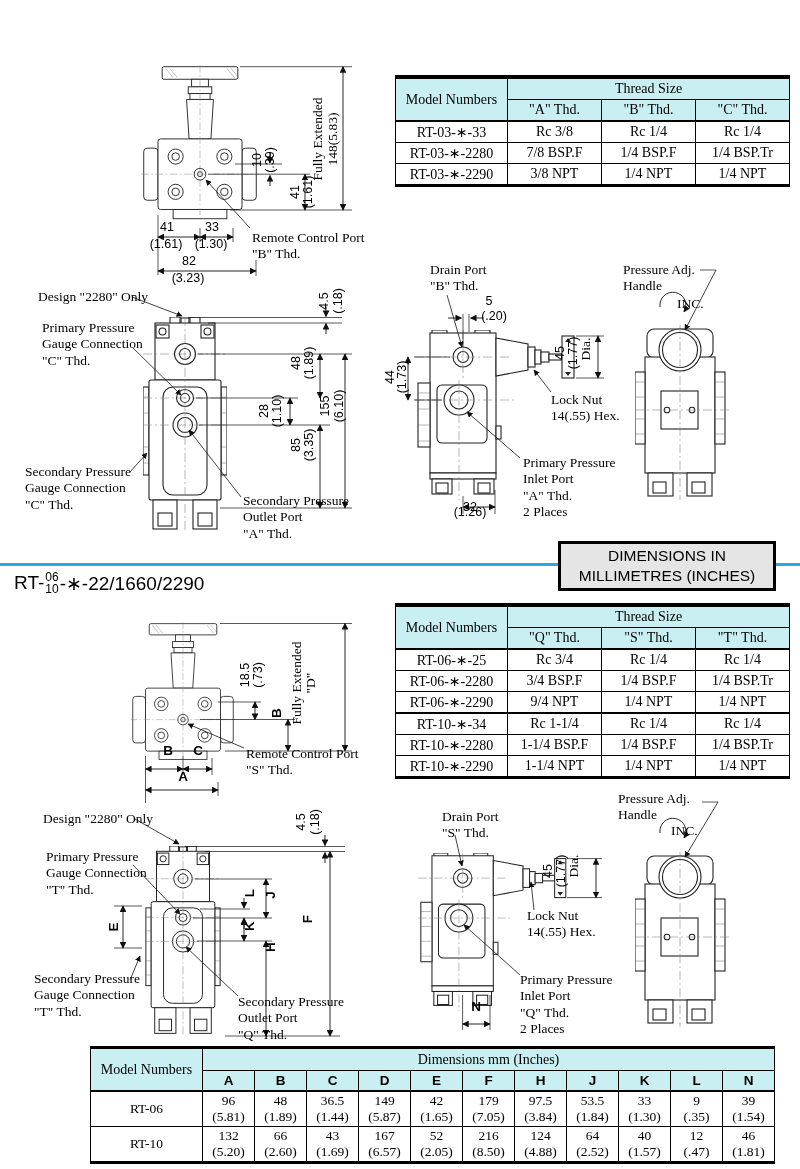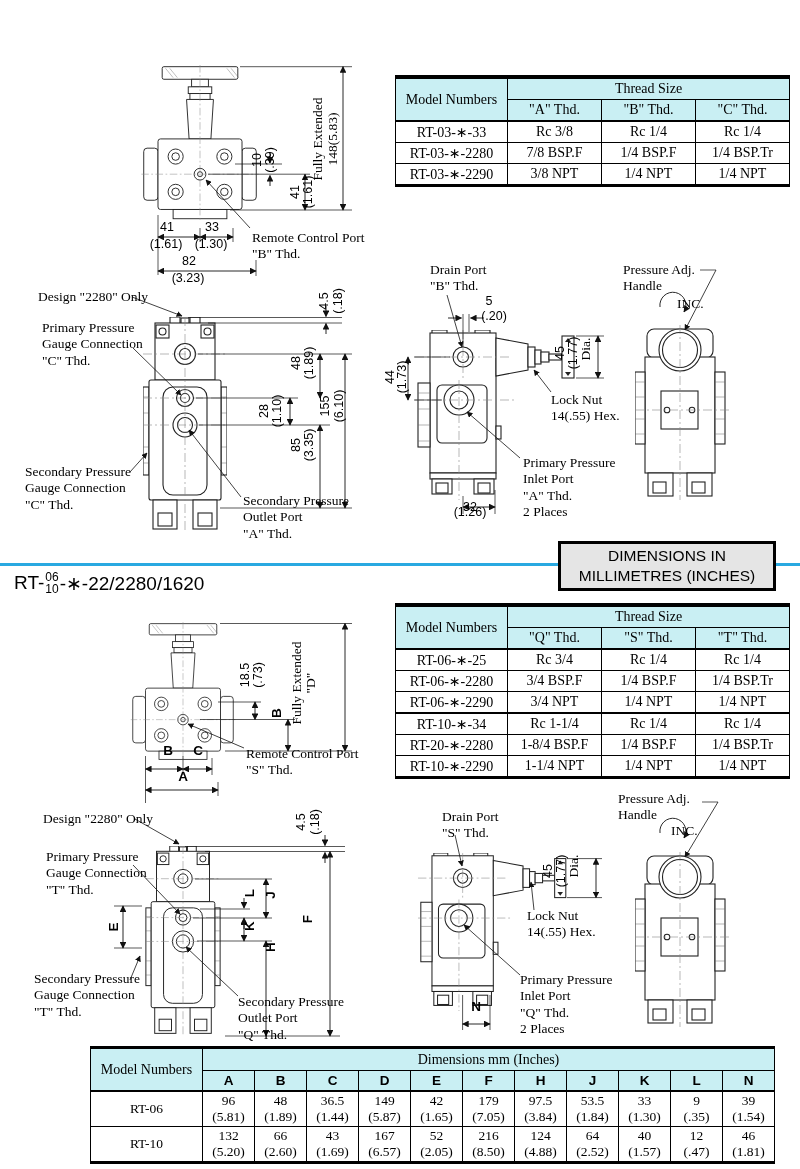--- a/index.html
+++ b/index.html
@@ -175,21 +175,21 @@
 
   <div class="divider"></div>
   <div class="notebox">DIMENSIONS IN
 MILLIMETRES (INCHES)</div>
   <div class="title2">
     <span>RT-</span>
     <span class="stack">
       <span>06</span>
       <span>10</span>
     </span>
-    <span>-∗-22/2280/1620</span>
+    <span>-∗-22/1660/2290</span>
   </div>
 
   <table class="ttab" style="left:395px;top:75px">
     <colgroup>
         <col style="width:112px">
         <col style="width:94px">
         <col style="width:94px">
         <col style="width:94px">
       </colgroup>
     <tbody>
@@ -247,33 +247,33 @@
       <td>Rc 1/4</td>
     </tr>
     <tr>
       <td>RT-06-∗-2280</td>
       <td>3/4 BSP.F</td>
       <td>1/4 BSP.F</td>
       <td>1/4 BSP.Tr</td>
     </tr>
     <tr>
       <td>RT-06-∗-2290</td>
-      <td>3/4 NPT</td>
+      <td>9/4 NPT</td>
       <td>1/4 NPT</td>
       <td>1/4 NPT</td>
     </tr>
     <tr class="sep">
       <td>RT-10-∗-34</td>
       <td>Rc 1-1/4</td>
       <td>Rc 1/4</td>
       <td>Rc 1/4</td>
     </tr>
     <tr>
-      <td>RT-20-∗-2280</td>
-      <td>1-8/4 BSP.F</td>
+      <td>RT-10-∗-2280</td>
+      <td>1-1/4 BSP.F</td>
       <td>1/4 BSP.F</td>
       <td>1/4 BSP.Tr</td>
     </tr>
     <tr>
       <td>RT-10-∗-2290</td>
       <td>1-1/4 NPT</td>
       <td>1/4 NPT</td>
       <td>1/4 NPT</td>
     </tr>
   </tbody>

